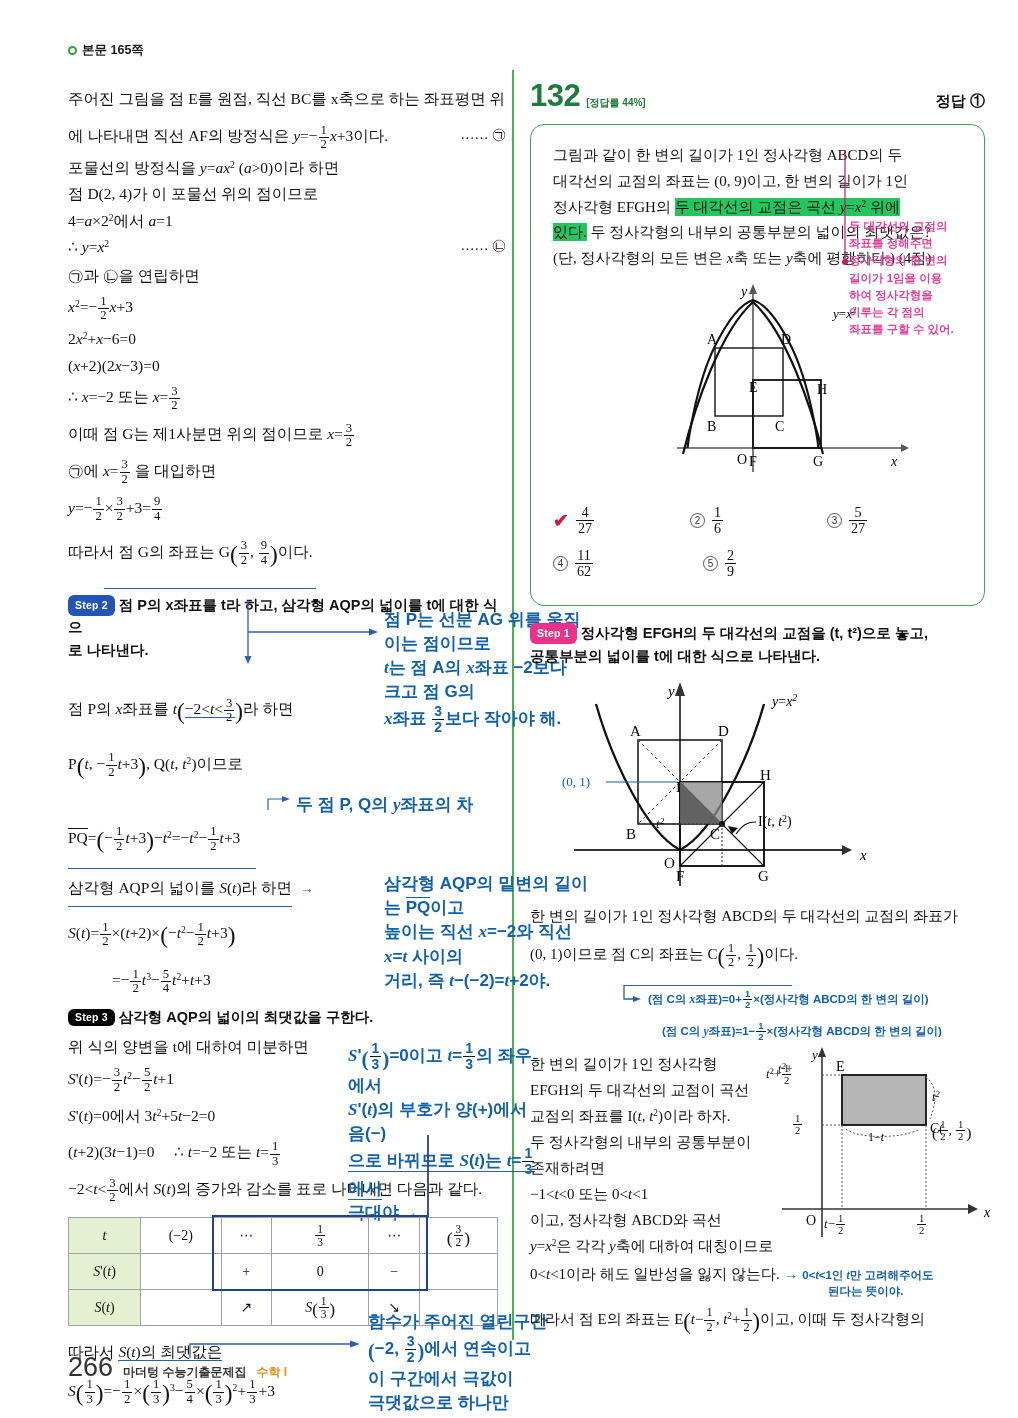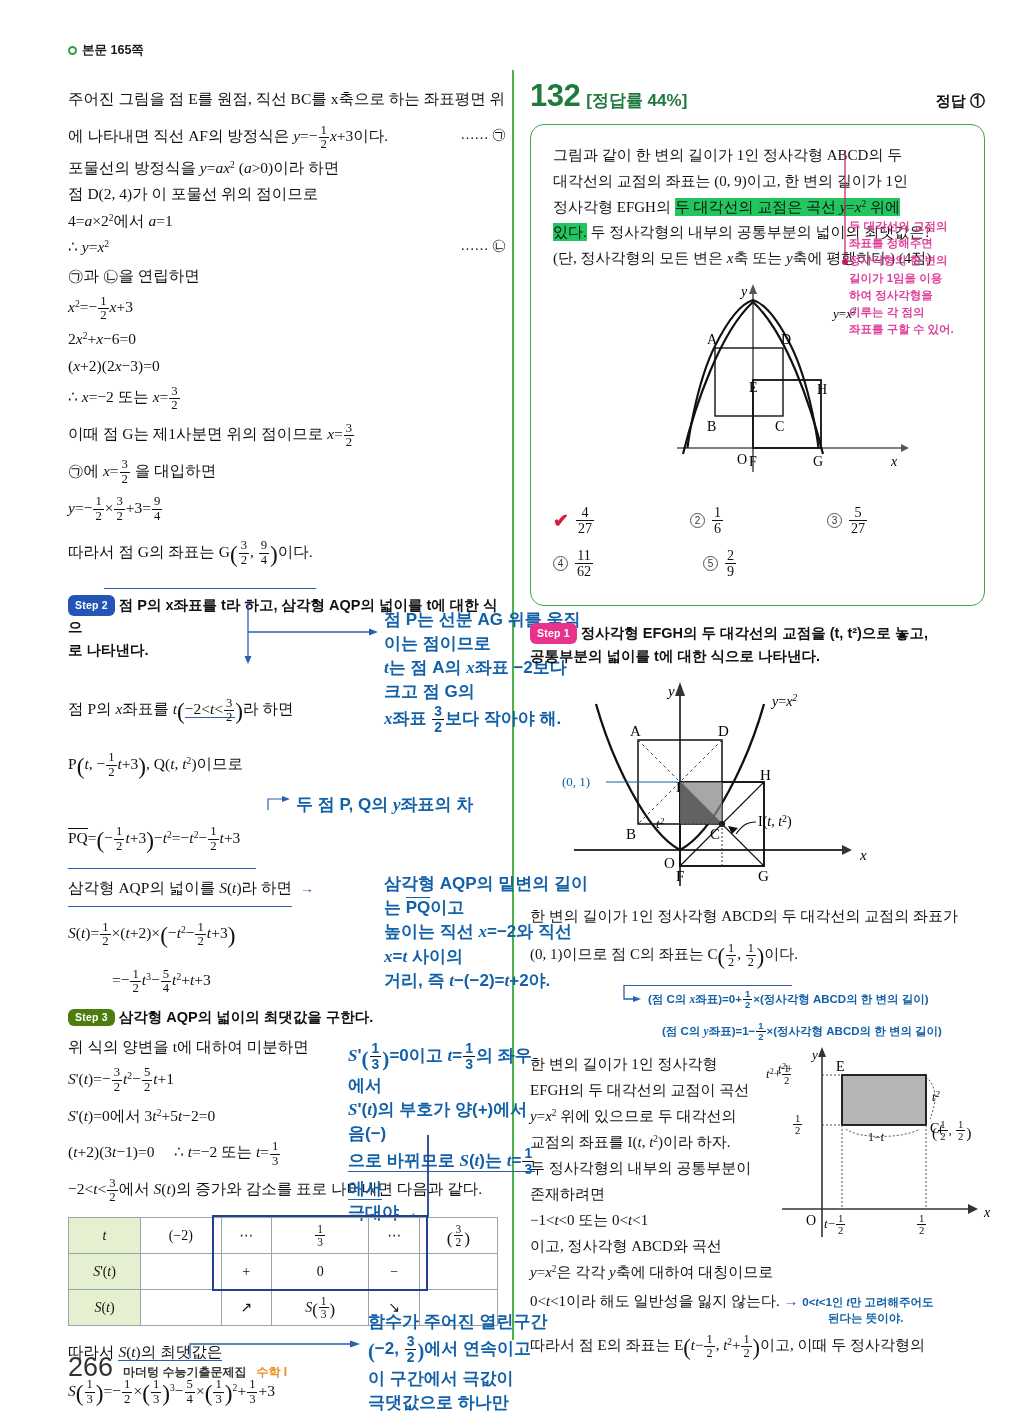--- a/index.html
+++ b/index.html
@@ -46,21 +46,21 @@
   .dots-tag { float:right; font-size:14px; }
 
   
   .step {
     display:inline-block; color:#fff; font-family:"Liberation Sans",sans-serif;
     font-size:10.5px; font-weight:bold; padding:2px 7px 2.5px 7px;
     border-radius:6px; vertical-align:1px; letter-spacing:.2px;
   }
   .step.s1 { background:#e8328c; }
   .step.s2 { background:#2255b5; }
-  .step.s3 { background:#4d7c0f; }
+  .step.s3 { background:#000000; }
 
   
   .ann {
     color:#1160a8; font-family:"Liberation Sans", sans-serif;
     font-weight:bold; font-size:17px; line-height:1.42;
   }
   .ann .mi, .ann .mr { font-family:"Liberation Serif", serif; }
   .ann-pink {
     color:#e0409a; font-family:"Liberation Sans", sans-serif;
     font-weight:bold; font-size:11.5px; line-height:1.5;
@@ -81,21 +81,21 @@
   }
 
   
   .right { position:absolute; left:530px; top:78px; width:455px; }
   .qnum {
     font-family:"Liberation Sans", sans-serif; font-weight:bold;
     font-size:31px; color:#1f7a3d; letter-spacing:-.5px;
   }
   .rate {
     font-family:"Liberation Sans", sans-serif; font-weight:bold;
-    font-size:17px; color:#1f7a3d;
+    font-size:10px; color:#1f7a3d;
   }
   .ansr { font-family:"Liberation Sans", sans-serif; font-weight:bold; font-size:15px; color:#111; }
 
   .qbox {
     border:1.6px solid #3aa655; border-radius:14px;
     padding:18px 20px 14px 22px; margin-top:10px; background:#fff;
   }
   .qtext { font-size:15px; line-height:1.72; }
   .hl { background:#22c55e; padding:1px 0; }
 
@@ -502,21 +502,20 @@
       </div>
       <div class="ann" style="position:absolute; left:132px; top:36px; font-size:11.5px;">
         (점 C의 <span class="mi">y</span>좌표)=1−<span class="frac"><span class="num">1</span><span class="den">2</span></span>×(정사각형 ABCD의 한 변의 길이)
       </div>
     </div>
 
     <div style="position:relative;">
       <div style="width:248px; font-size:15px; line-height:1.74;">
         <div>한 변의 길이가 1인 정사각형</div>
         <div>EFGH의 두 대각선의 교점이 곡선</div>
-        <div><span class="mi">y</span>=<span class="mi">x</span><sup class="sm">2</sup> 위에 있으므로 두 대각선의</div>
         <div>교점의 좌표를 I(<span class="mi">t</span>, <span class="mi">t</span><sup class="sm">2</sup>)이라 하자.</div>
         <div>두 정사각형의 내부의 공통부분이</div>
         <div>존재하려면</div>
         <div>−1&lt;<span class="mi">t</span>&lt;0 또는 0&lt;<span class="mi">t</span>&lt;1</div>
         <div>이고, 정사각형 ABCD와 곡선</div>
         <div><span class="mi">y</span>=<span class="mi">x</span><sup class="sm">2</sup>은 각각 <span class="mi">y</span>축에 대하여 대칭이므로</div>
       </div>
 
       <svg width="250" height="205" style="position:absolute; left:230px; top:-6px;">
         <line x1="22" y1="164" x2="208" y2="164" stroke="#333" stroke-width="1.6"></line>

